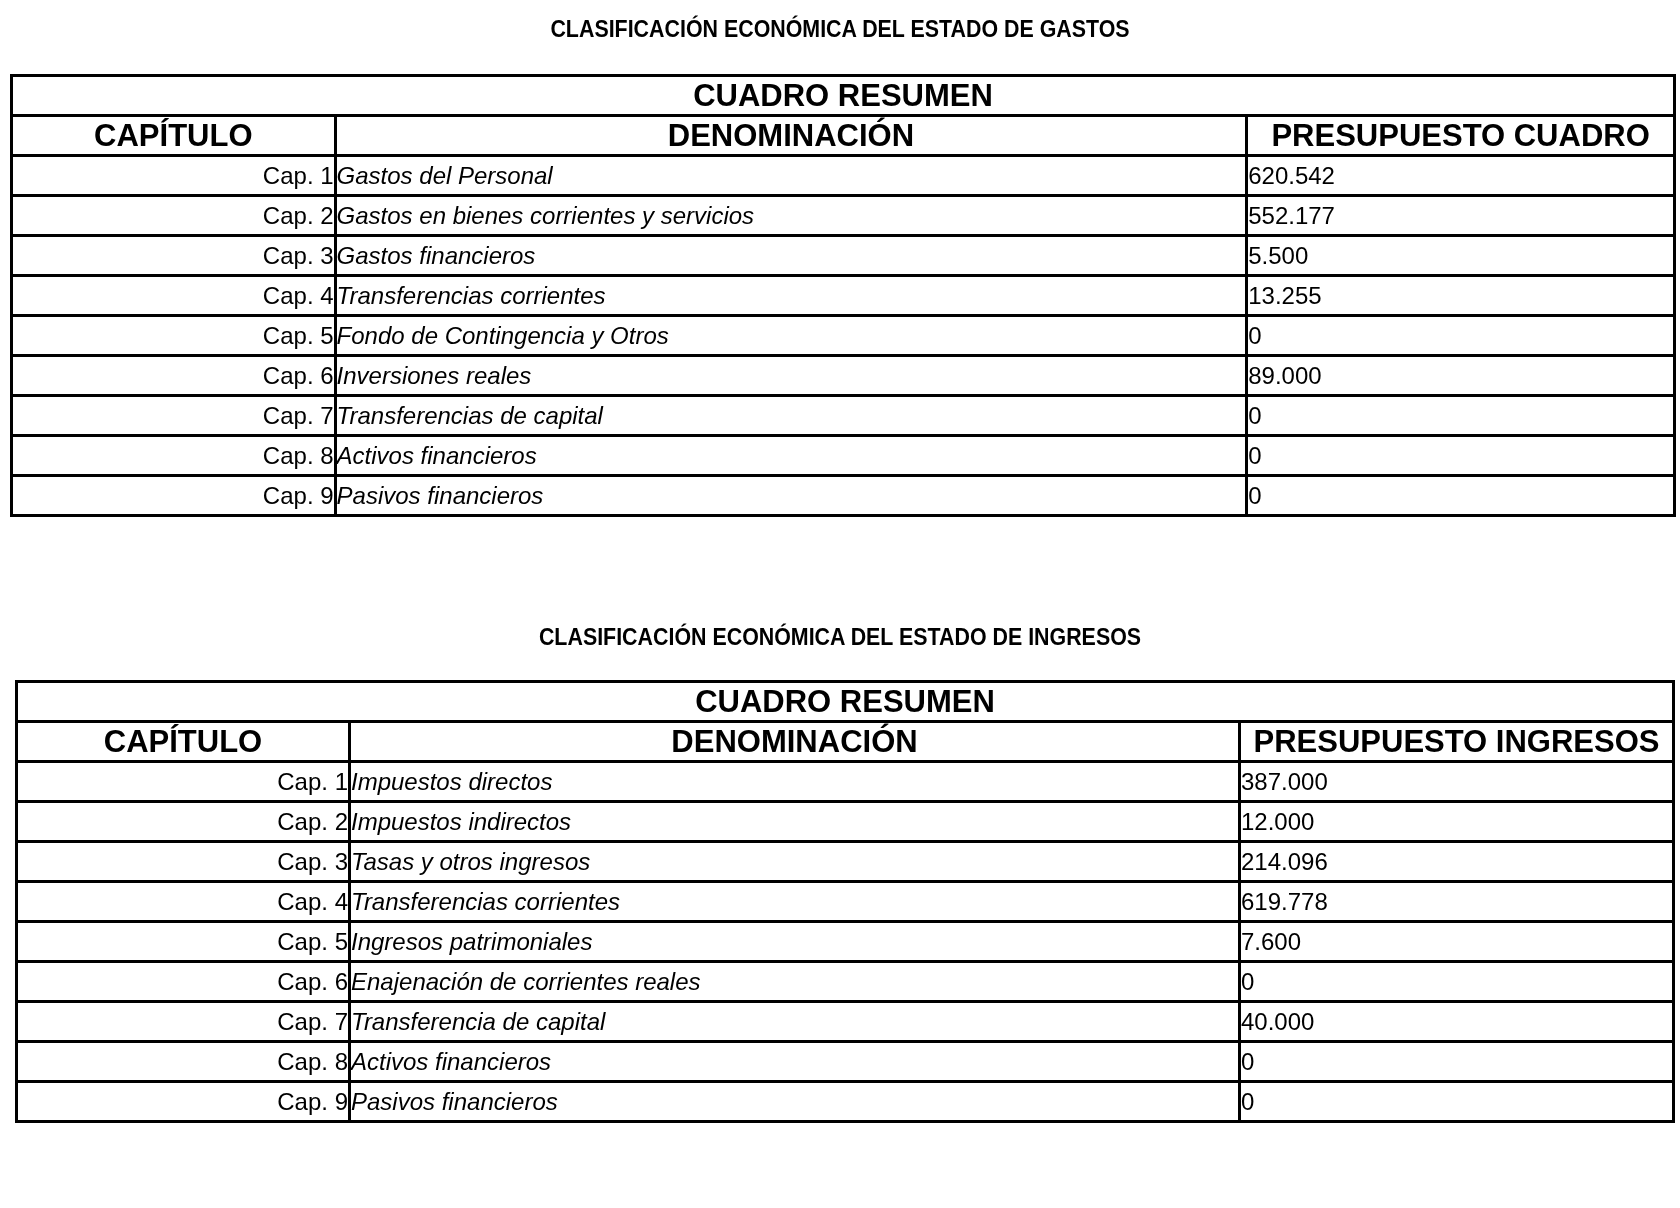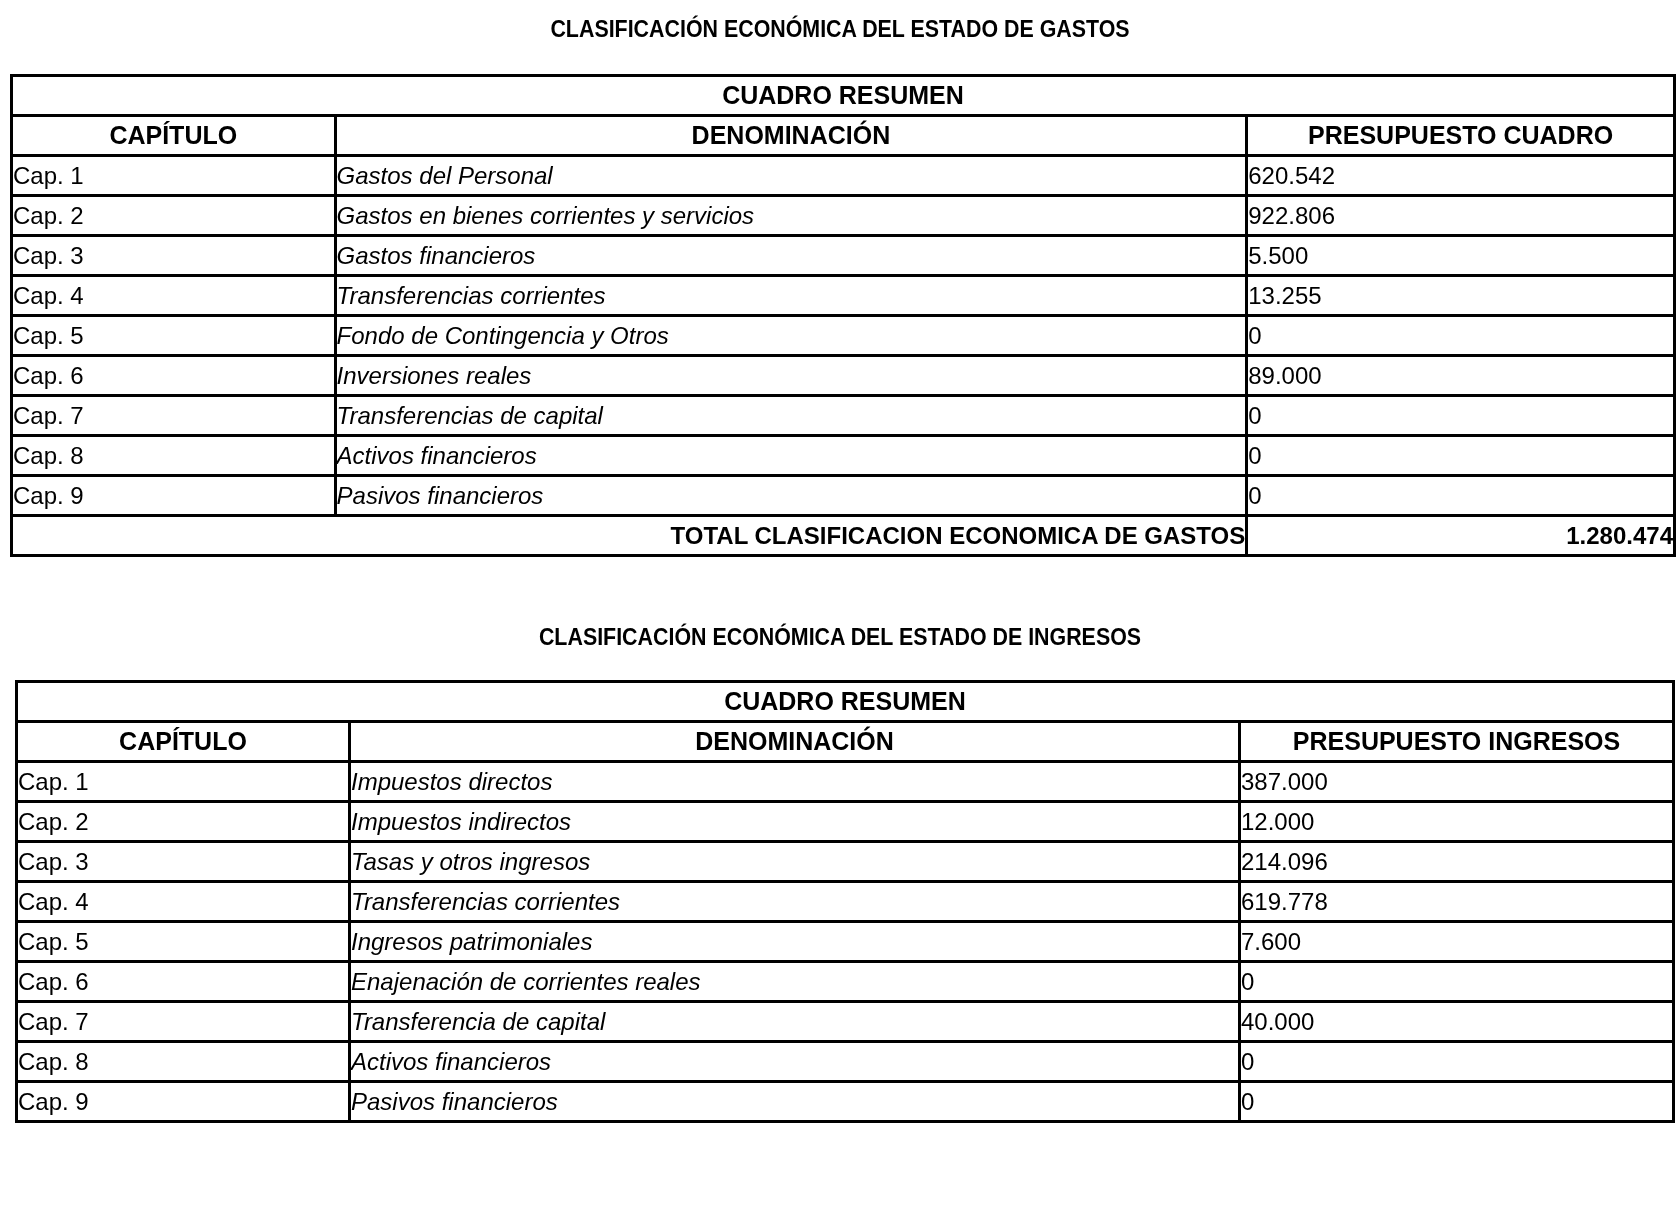--- a/index.html
+++ b/index.html
@@ -13,22 +13,22 @@
     transform: scaleX(0.93);
   }
   table.summary {
     position: absolute; border-collapse: collapse; table-layout: fixed;
     border: 3px solid #000; font-size: 24px;
   }
   table.summary td, table.summary th {
     border: 3px solid #000; height: 37px; padding: 0; line-height: 37px;
     white-space: nowrap; overflow: hidden;
   }
-  th { font-weight: bold; font-size: 25px; text-align: center; }
-  td.cap { text-align: left; }
+  th { font-weight: bold; font-size: 31px; text-align: center; }
+  td.cap { text-align: right; }
   td.denom { text-align: left; padding-left: 17px; font-style: italic; }
   td.val { text-align: left; padding-right: 170px; }
   td.total-label { text-align: right; padding-right: 16px; font-weight: bold; }
   td.total-val { text-align: right; padding-right: 170px; font-weight: bold; }
 </style>
 </head>
 <body>
 
 <div class="section-title" style="top:16px;">CLASIFICACIÓN ECONÓMICA DEL ESTADO DE GASTOS</div>
 
@@ -48,21 +48,21 @@
     <th>PRESUPUESTO CUADRO</th>
   </tr>
   <tr>
     <td class="cap">Cap. 1</td>
     <td class="denom">Gastos del Personal</td>
     <td class="val">620.542</td>
   </tr>
   <tr>
     <td class="cap">Cap. 2</td>
     <td class="denom">Gastos en bienes corrientes y servicios</td>
-    <td class="val">922.806</td>
+    <td class="val">552.177</td>
   </tr>
   <tr>
     <td class="cap">Cap. 3</td>
     <td class="denom">Gastos financieros</td>
     <td class="val">5.500</td>
   </tr>
   <tr>
     <td class="cap">Cap. 4</td>
     <td class="denom">Transferencias corrientes</td>
     <td class="val">13.255</td>
@@ -84,24 +84,20 @@
   </tr>
   <tr>
     <td class="cap">Cap. 8</td>
     <td class="denom">Activos financieros</td>
     <td class="val">0</td>
   </tr>
   <tr>
     <td class="cap">Cap. 9</td>
     <td class="denom">Pasivos financieros</td>
     <td class="val">0</td>
-  </tr>
-  <tr>
-    <td colspan="2" class="total-label">TOTAL CLASIFICACION ECONOMICA DE GASTOS</td>
-    <td class="total-val">1.280.474</td>
   </tr>
 </tbody>
   </table>
 
 <div class="section-title" style="top:624px;">CLASIFICACIÓN ECONÓMICA DEL ESTADO DE INGRESOS</div>
 
 <table class="summary" style="left:15px; top:680px; width:1657px;">
   <colgroup>
       <col style="width:333px">
       <col style="width:890px">

